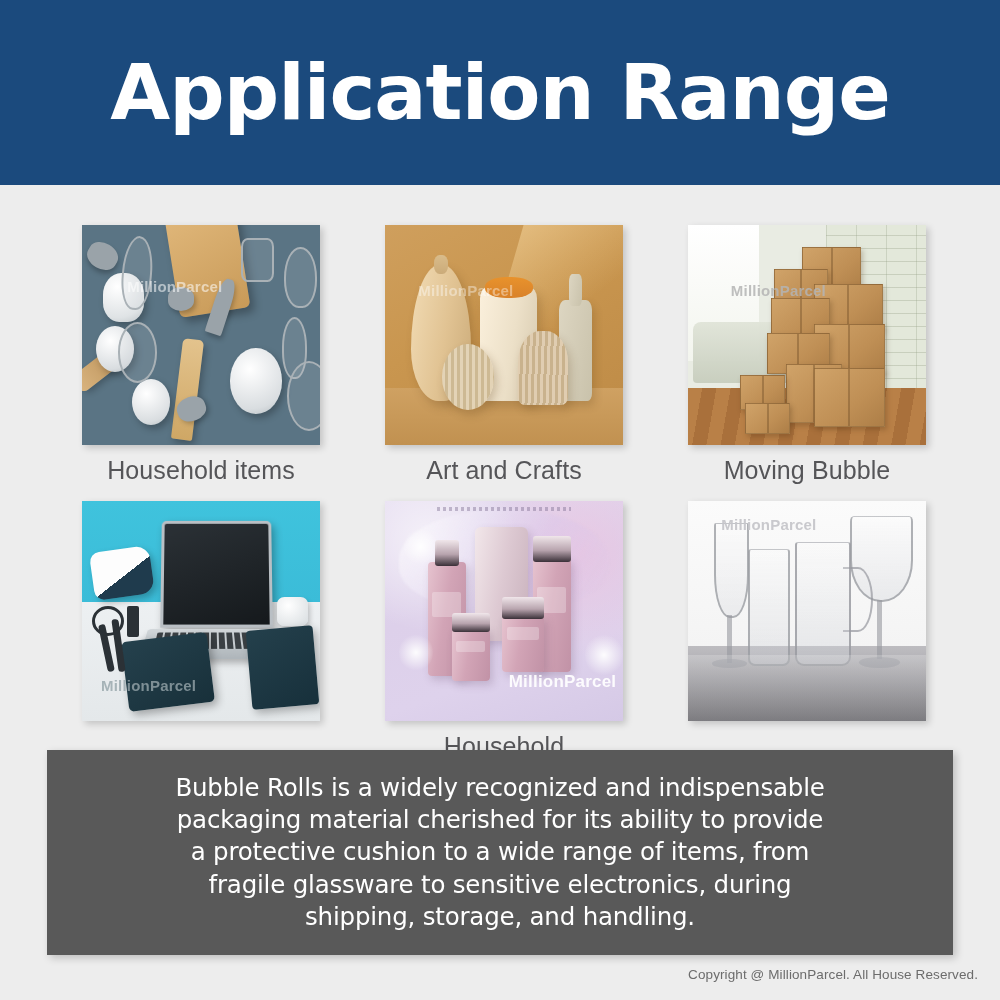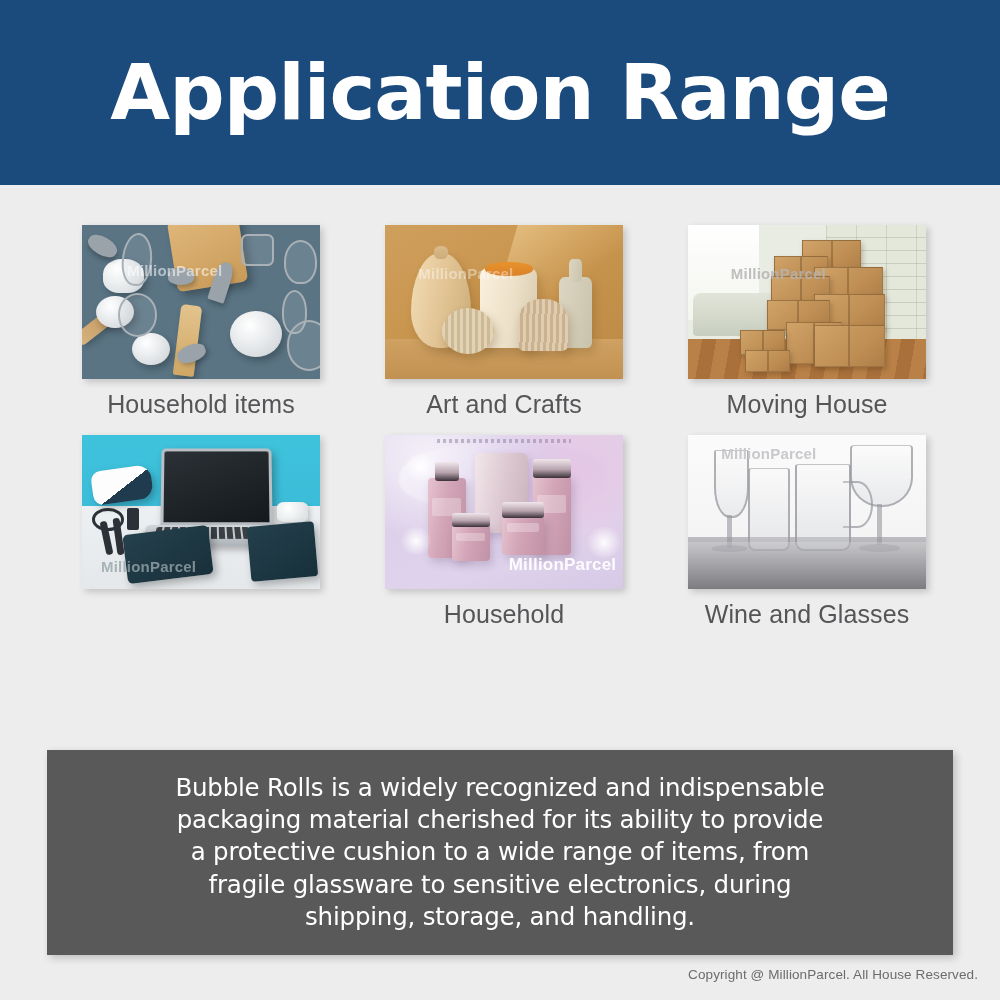--- a/index.html
+++ b/index.html
@@ -49,21 +49,21 @@
   }
   .tile {
     width: 238px;
     margin-right: 65px;
     margin-bottom: 16px;
   }
   .tile:nth-child(3n) { margin-right: 0; }
 
   .thumb {
     width: 238px;
-    height: 154px;
+    height: 220px;
     overflow: hidden;
     position: relative;
     box-shadow: 3px 3px 7px rgba(0,0,0,0.18);
     background: #cfcfcf;
   }
   .thumb-art {
     position: absolute;
     inset: 0;
   }
   .watermark {
@@ -460,21 +460,21 @@
         <div class="mh-box" style="left:35%;top:33%;width:24%;height:20%;"></div>
         <div class="mh-box" style="left:53%;top:45%;width:29%;height:22%;"></div>
         <div class="mh-box" style="left:33%;top:49%;width:26%;height:18%;"></div>
         <div class="mh-box" style="left:41%;top:63%;width:23%;height:26%;"></div>
         <div class="mh-box" style="left:53%;top:65%;width:29%;height:26%;"></div>
         <div class="mh-box" style="left:22%;top:68%;width:18%;height:15%;"></div>
         <div class="mh-box" style="left:24%;top:81%;width:18%;height:13%;"></div>
         <div class="watermark" style="left:18%;top:26%;color:rgba(180,180,180,0.85);">MillionParcel</div>
       </div>
     </div>
-    <div class="tile-label">Moving House</div>
+    <div class="tile-label">Moving Bubble</div>
   </div>
 
   <div class="tile">
     <div class="thumb">
       <div class="thumb-art art-elec">
         <div class="el-vr"></div>
         <div class="el-laptop-screen"></div>
         <div class="el-laptop-base">
             <div class="el-keys"></div>
           </div>
@@ -530,21 +530,20 @@
         <div class="wg-wine-bowl"></div>
         <div class="wg-wine-stem"></div>
         <div class="wg-wine-foot"></div>
         <div class="wg-tumbler"></div>
         <div class="wg-handle"></div>
         <div class="wg-mug"></div>
         <div class="wg-reflect"></div>
         <div class="watermark" style="left:14%;top:7%;color:rgba(198,198,202,0.95);">MillionParcel</div>
       </div>
     </div>
-    <div class="tile-label">Wine and Glasses</div>
   </div>
 
 </div>
 
 <div class="desc-block">
   <div class="desc-text">Bubble Rolls is a widely recognized and indispensable
 packaging material cherished for its ability to provide
 a protective cushion to a wide range of items, from
 fragile glassware to sensitive electronics, during
 shipping, storage, and handling.</div>

